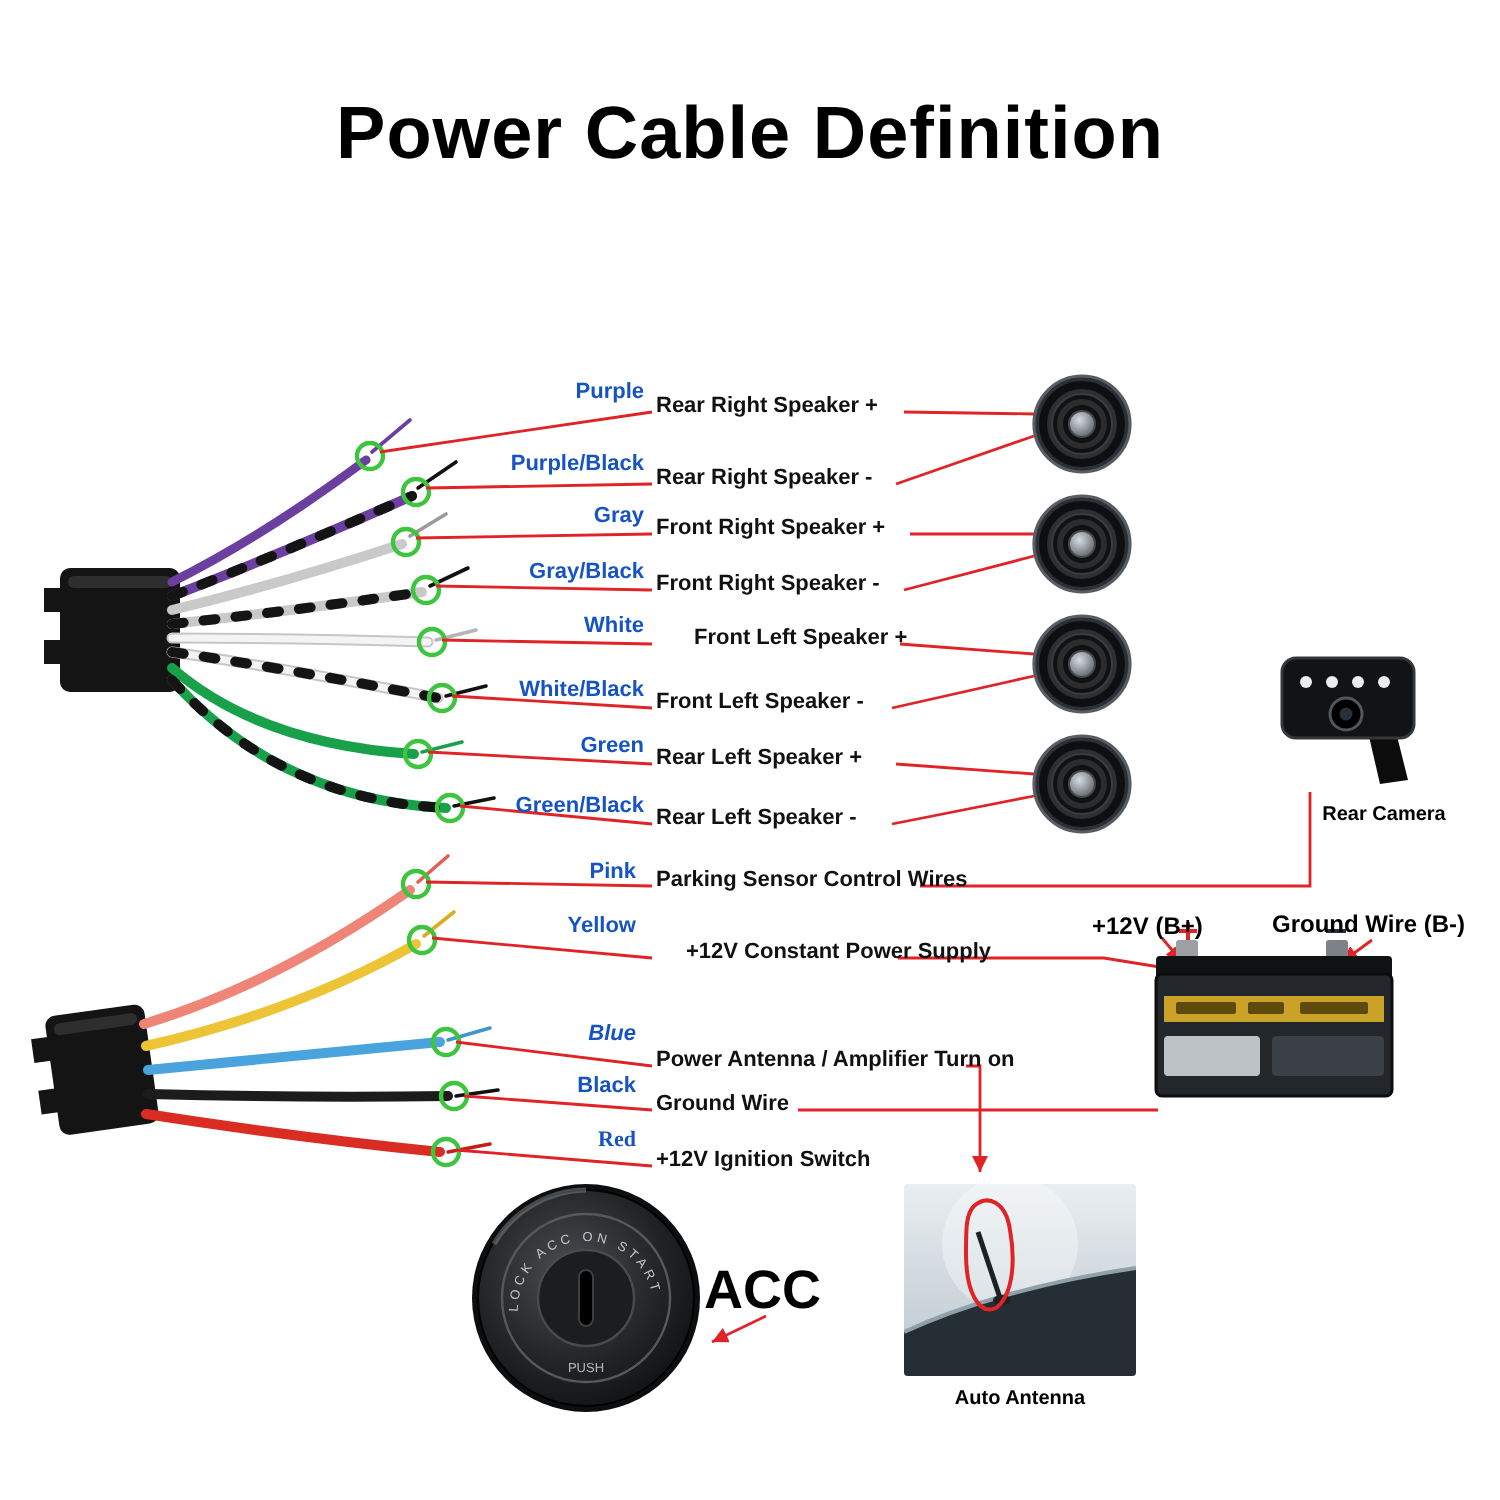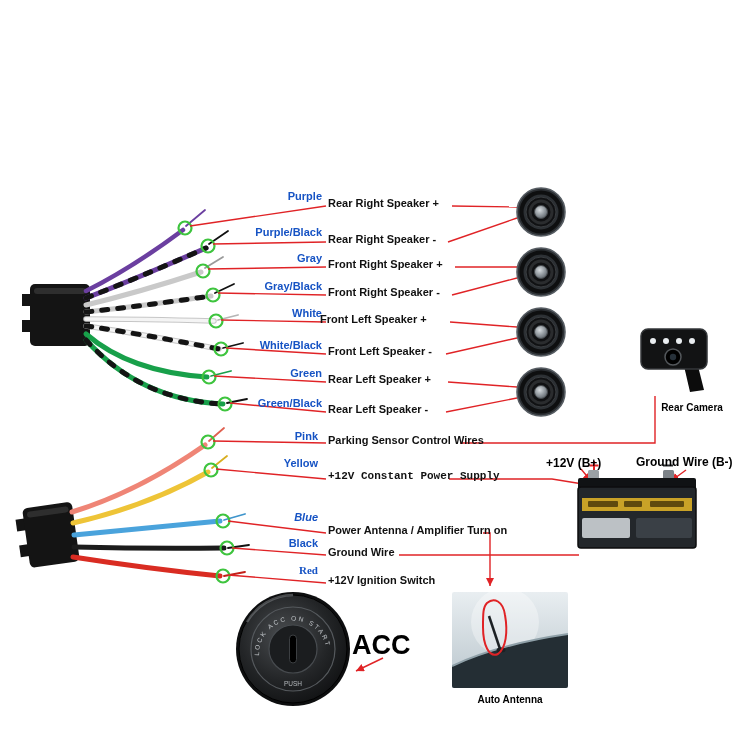--- a/index.html
+++ b/index.html
@@ -218,47 +218,48 @@
         <path d="M452,666 C480,653 520,641 568,634 L568,688 L452,688 Z" fill="#242e34"></path>
         <path d="M452,666 C480,653 520,641 568,634" stroke="#8fa0a8" stroke-width="2" fill="none"></path>
         <path d="M452,676 C486,666 524,656 568,650" stroke="#3c4categorical9" stroke-width="0" fill="none"></path>
         <ellipse cx="501" cy="650" rx="4.5" ry="2.5" fill="#1c2124"></ellipse>
         <line x1="500" y1="649" x2="489" y2="616" stroke="#1c2124" stroke-width="2.5"></line>
         <path d="M487,603 C494,597 503,601 505,615 C508,632 506,648 498,654 C489,658 483,645 483,627 C483,614 483,607 487,603 Z" fill="none" stroke="#e02326" stroke-width="2"></path>
       </g>
     </g>
   </svg>
 
+  <div class="abs title">Power Cable Definition</div>
 
   <div class="abs color-label" style="left:212px; top:190px;">Purple</div>
   <div class="abs color-label" style="left:212px; top:226px;">Purple/Black</div>
   <div class="abs color-label" style="left:212px; top:252px;">Gray</div>
   <div class="abs color-label" style="left:212px; top:280px;">Gray/Black</div>
   <div class="abs color-label" style="left:212px; top:307px;">White</div>
   <div class="abs color-label" style="left:212px; top:339px;">White/Black</div>
   <div class="abs color-label" style="left:212px; top:367px;">Green</div>
   <div class="abs color-label" style="left:212px; top:397px;">Green/Black</div>
 
   <div class="abs func-label" style="left:328px; top:197px;">Rear Right Speaker +</div>
   <div class="abs func-label" style="left:328px; top:233px;">Rear Right Speaker -</div>
   <div class="abs func-label" style="left:328px; top:258px;">Front Right Speaker +</div>
   <div class="abs func-label" style="left:328px; top:286px;">Front Right Speaker -</div>
-  <div class="abs func-label" style="left:320px; top:313px;">Front Left Speaker +</div>
+  <div class="abs func-label" style="left:347px; top:313px;">Front Left Speaker +</div>
   <div class="abs func-label" style="left:328px; top:345px;">Front Left Speaker -</div>
   <div class="abs func-label" style="left:328px; top:373px;">Rear Left Speaker +</div>
   <div class="abs func-label" style="left:328px; top:403px;">Rear Left Speaker -</div>
 
   <div class="abs color-label" style="left:208px; top:430px;">Pink</div>
   <div class="abs color-label" style="left:208px; top:457px;">Yellow</div>
   <div class="abs color-label" style="left:208px; top:511px;font-style:italic;">Blue</div>
   <div class="abs color-label" style="left:208px; top:537px;">Black</div>
   <div class="abs color-label" style="left:208px; top:564px;font-family:Liberation Serif, serif;">Red</div>
 
   <div class="abs func-label" style="left:328px; top:434px;">Parking Sensor Control Wires</div>
-  <div class="abs func-label" style="left:328px; top:470px;font-family:Liberation Mono, monospace;">+12V Constant Power Supply</div>
+  <div class="abs func-label" style="left:343px; top:470px;">+12V Constant Power Supply</div>
   <div class="abs func-label" style="left:328px; top:524px;">Power Antenna / Amplifier Turn on</div>
   <div class="abs func-label" style="left:328px; top:546px;">Ground Wire</div>
   <div class="abs func-label" style="left:328px; top:574px;">+12V  Ignition Switch</div>
 
   <div class="abs batt-label" style="left:546px; top:456px;">+12V  (B+)</div>
   <div class="abs batt-label" style="left:636px; top:455px;">Ground Wire (B-)</div>
 
   <div class="abs acc-label" style="left:352px; top:630px;">ACC</div>
   <div class="abs caption" style="left:642px; top:402px; width:100px;">Rear Camera</div>
   <div class="abs caption" style="left:452px; top:694px; width:116px;">Auto Antenna</div>

